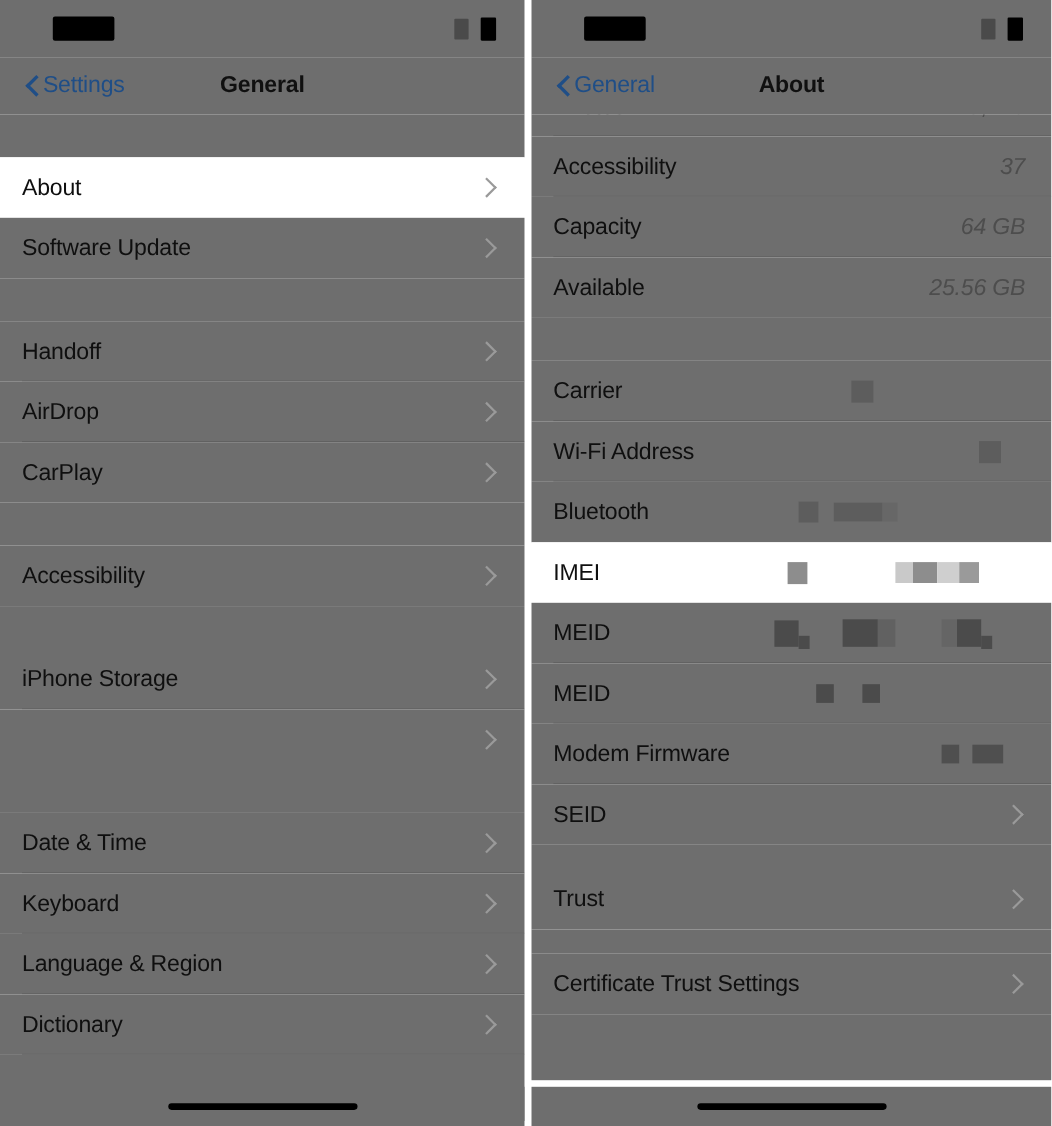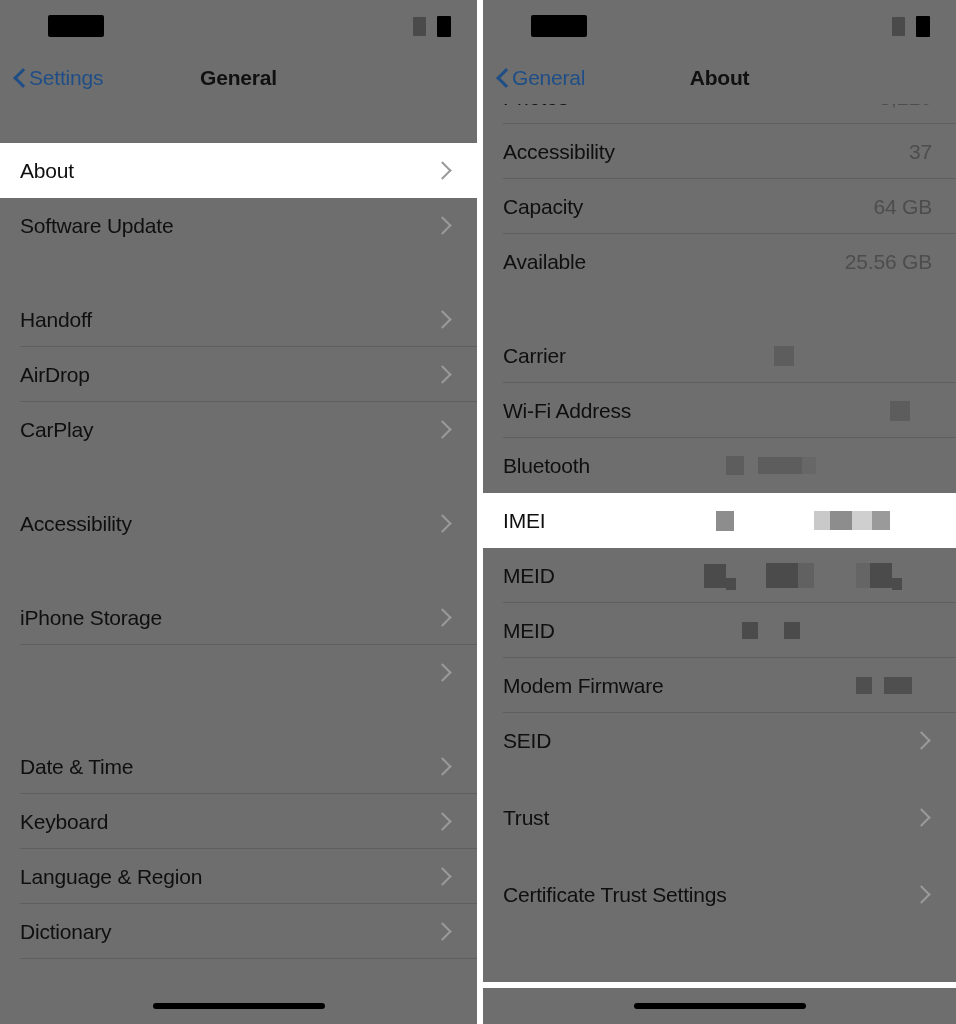--- a/index.html
+++ b/index.html
@@ -76,21 +76,21 @@
     background: #000000;
     border-radius: 1px;
   }
 
   
   .navbar {
     position: relative;
     height: 52px;
     display: flex;
     align-items: center;
-    padding: 0 14px;
+    padding: 0 24px;
     box-sizing: border-box;
   }
   .nav-back {
     display: flex;
     align-items: center;
     color: #1f4e87;
     font-size: 21px;
     letter-spacing: -0.2px;
     gap: 3px;
   }
@@ -152,20 +152,21 @@
     bottom: 0;
     height: 1px;
     background: rgba(0,0,0,0.13);
   }
 
   .row .value {
     margin-left: auto;
     color: #4d4d4d;
     font-size: 21px;
     padding-right: 6px;
+    font-style: italic;
   }
 
   .chev {
     margin-left: auto;
     width: 11px;
     height: 11px;
     border-right: 2.5px solid #9a9a9a;
     border-top: 2.5px solid #9a9a9a;
     transform: rotate(45deg);
     margin-right: 10px;

